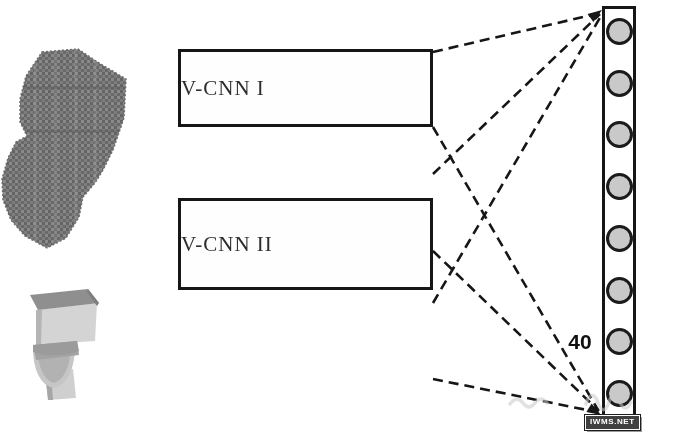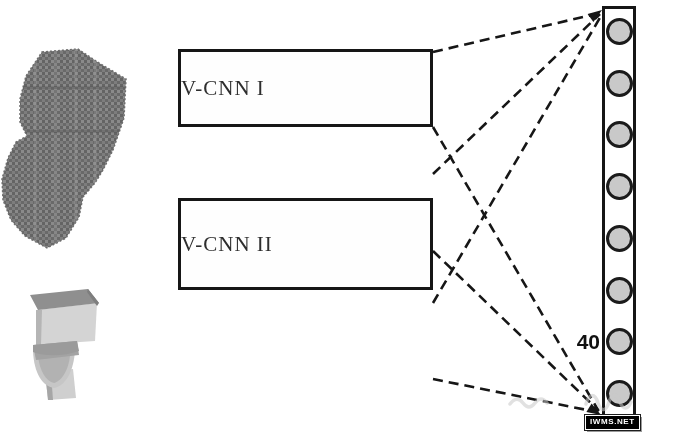--- a/index.html
+++ b/index.html
@@ -64,35 +64,35 @@
     background: #c9c9c9;
     flex: 0 0 auto;
   }
 
   
   #class-count {
     position: absolute;
     left: 560px;
     top: 330px;
     width: 40px;
-    text-align: right;
+    text-align: center;
     font-family: "Liberation Sans", sans-serif;
     font-weight: bold;
     font-size: 21px;
     color: #111;
     z-index: 3;
   }
 
   
   #watermark-badge {
     position: absolute;
     left: 585px;
     top: 415px;
     z-index: 4;
-    background: #000000;
+    background: #404040;
     color: #ffffff;
     font-family: "Liberation Sans", sans-serif;
     font-size: 8px;
     font-weight: bold;
     letter-spacing: 0.6px;
     text-transform: uppercase;
     line-height: 10px;
     padding: 1px 4px 2px 4px;
     border: 1px solid #ffffff;
     box-shadow: 0 0 0 1px #1e1e1e, 2px 2px 0 0 #9a9a9a;

